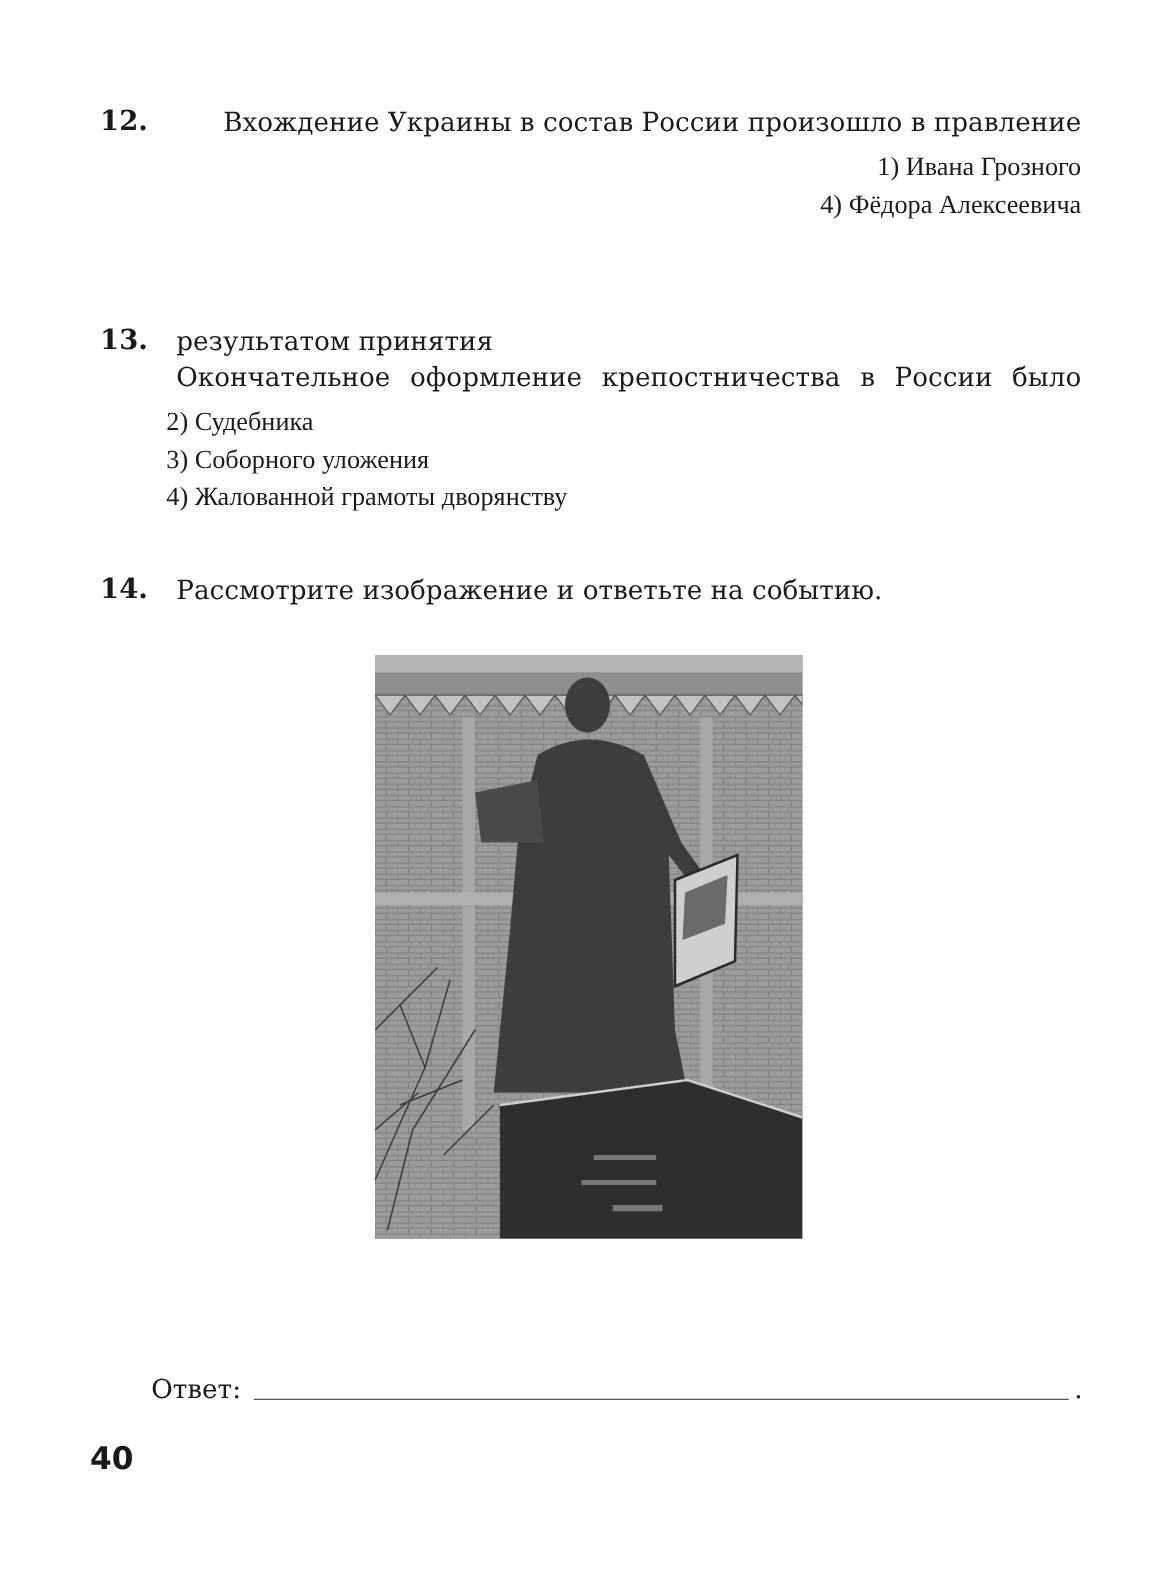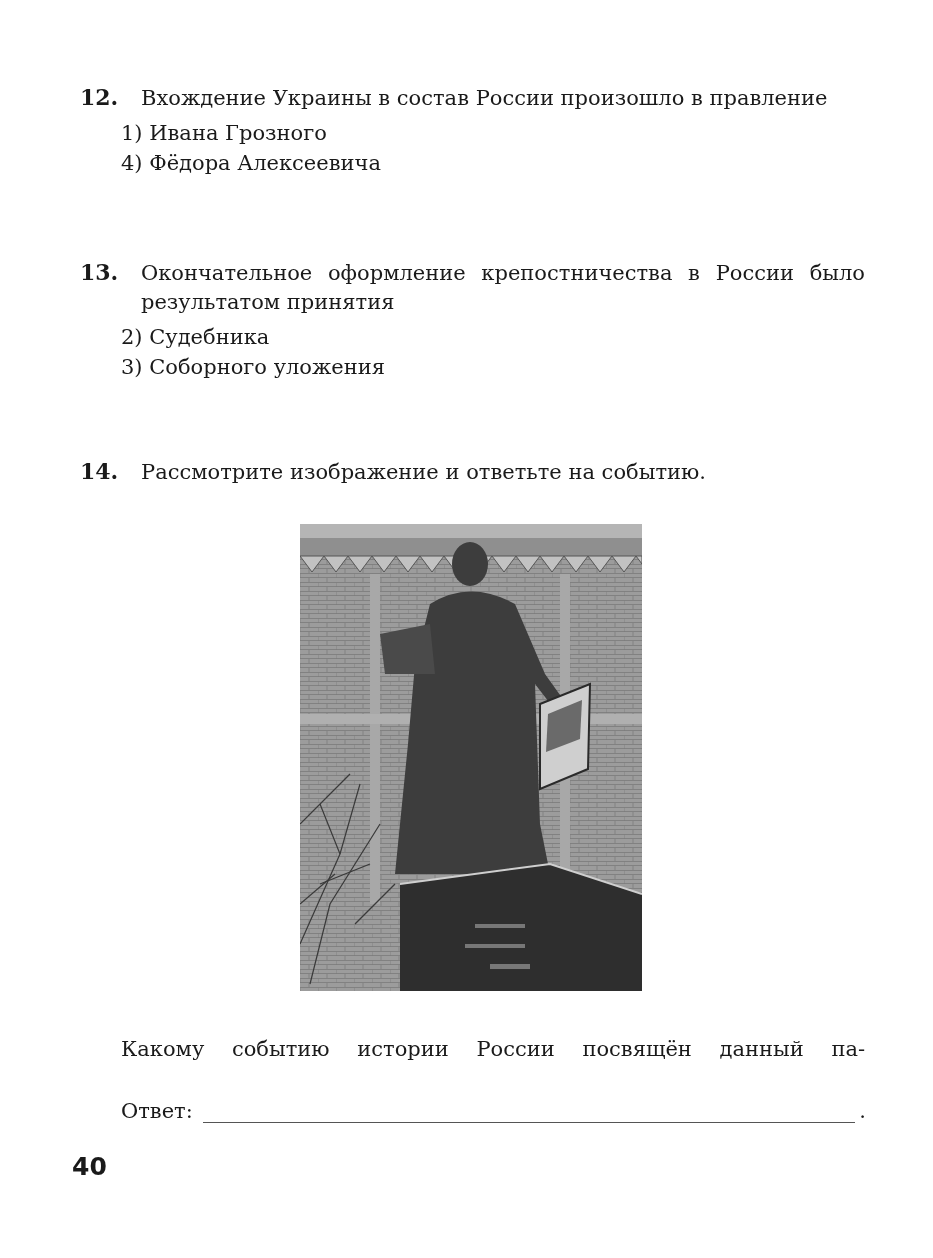--- a/index.html
+++ b/index.html
@@ -3,50 +3,51 @@
 <meta charset="utf-8">
 <style>
   html, body { margin: 0; padding: 0; background: #ffffff; }
   body { width: 933px; height: 1258px; position: relative; overflow: hidden;
          font-family: "DejaVu Serif", "Liberation Serif", serif; color: #1a1a1a; }
   .q { position: absolute; left: 80px; width: 785px; }
   .qnum { position: absolute; left: 0; top: 0; font-weight: bold; font-size: 22px;
           font-family: "DejaVu Serif", serif; }
   .qtext { margin-left: 61px; font-size: 21px; line-height: 29px; }
   .justify { text-align: justify; text-align-last: justify; }
-  .options { margin-left: 41px; margin-top: 5px; }
+  .options { margin-left: 53px; margin-top: 5px; font-family: Liberation Serif, serif; }
   .opt { font-size: 21px; line-height: 30px; }
   .photo { position: absolute; left: 300px; top: 524px; width: 342px; height: 467px;
            background: #8a8a8a; overflow: hidden; }
   .photo svg { display: block; }
   .followup { position: absolute; left: 121px; top: 1033px; width: 744px; font-size: 21px; line-height: 32px; }
-  .answer-row { position: absolute; left: 121px; top: 1099px; width: 745px; font-size: 21px; display: flex; align-items: flex-end; }
+  .answer-row { position: absolute; left: 121px; top: 1099px; width: 745px; font-size: 21px; display: flex; align-items: flex-start; }
   .answer-line { flex: 1; border-bottom: 1.5px solid #555; margin: 0 4px 0 10px; height: 20px; }
   .pagenum { position: absolute; left: 72px; top: 1152px; font-family: "DejaVu Sans", sans-serif;
              font-weight: bold; font-size: 25px; }
 </style>
 </head>
 <body>
 
-<div class="q" style="top:84px;">
+<div class="q" style="top:84px;text-align:right;">
   <span class="qnum">12.</span>
   <div class="qtext">Вхождение Украины в состав России произошло в правление</div>
   <div class="options">
     <div class="opt">1) Ивана Грозного</div>
     <div class="opt">4) Фёдора Алексеевича</div>
   </div>
 </div>
 
 <div class="q" style="top:259px;">
   <span class="qnum">13.</span>
+  <div class="qtext">результатом принятия</div>
   <div class="qtext justify">Окончательное оформление крепостничества в России было</div>
-  <div class="qtext">результатом принятия</div>
   <div class="options">
     <div class="opt">2) Судебника</div>
     <div class="opt">3) Соборного уложения</div>
+    <div class="opt">4) Жалованной грамоты дворянству</div>
   </div>
 </div>
 
 <div class="q" style="top:458px;">
   <span class="qnum">14.</span>
   <div class="qtext">Рассмотрите изображение и ответьте на событию.</div>
 </div>
 
 <div class="photo">
   <svg width="342" height="467" viewBox="0 0 342 467">
@@ -88,21 +89,20 @@
     <path d="M100 360 L250 340 L342 370" stroke="#cfcfcf" stroke-width="2" fill="none"></path>
     <g fill="#777">
       <rect x="175" y="400" width="50" height="4"></rect>
         <rect x="165" y="420" width="60" height="4"></rect>
       <rect x="190" y="440" width="40" height="5"></rect>
     </g>
   </svg>
 </div>
 
 <div class="followup">
-  <div class="justify">Какому событию истории России посвящён данный па-</div>
 </div>
 
 <div class="answer-row">
   <span>Ответ:</span>
   <span class="answer-line"></span>
   <span>.</span>
 </div>
 
 <div class="pagenum">40</div>
 

